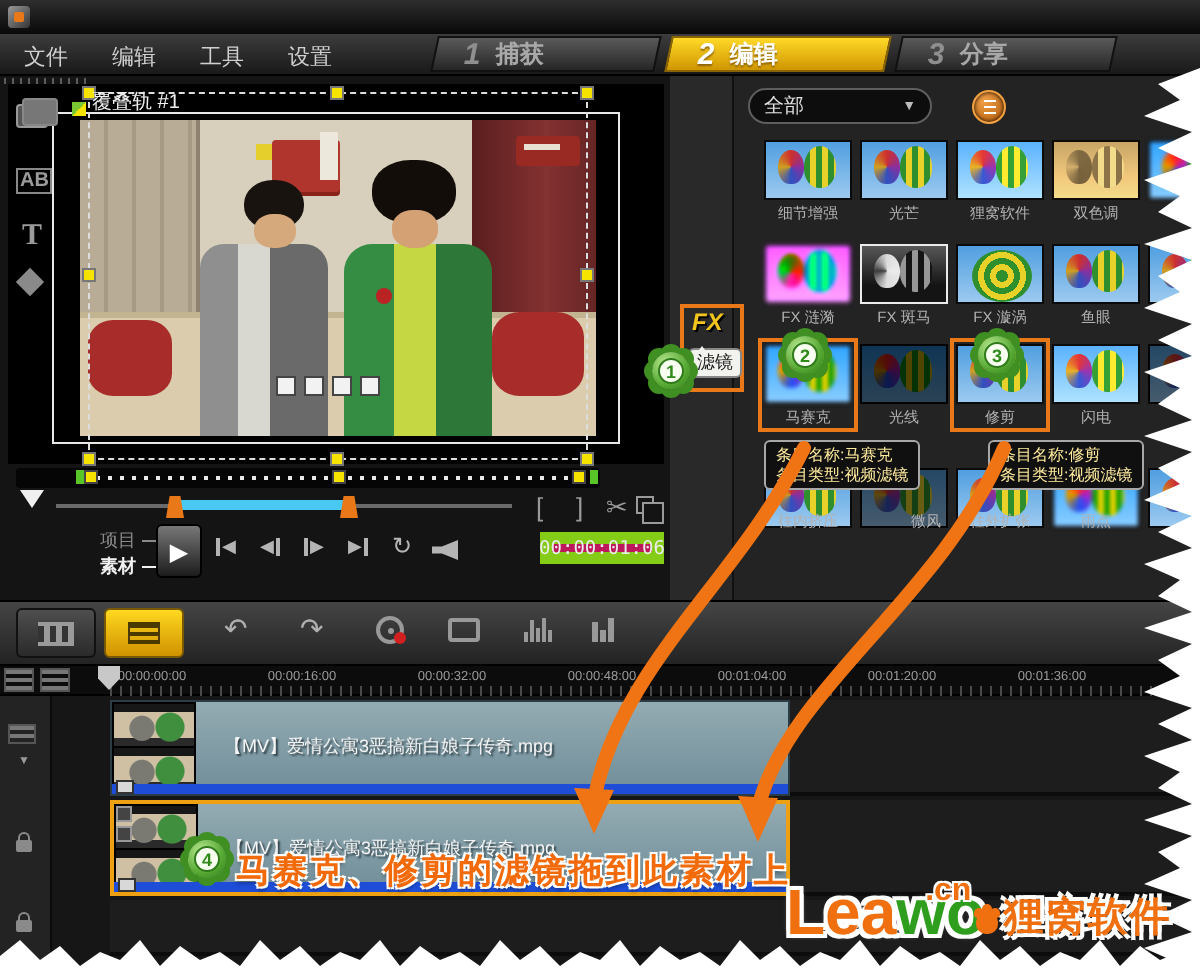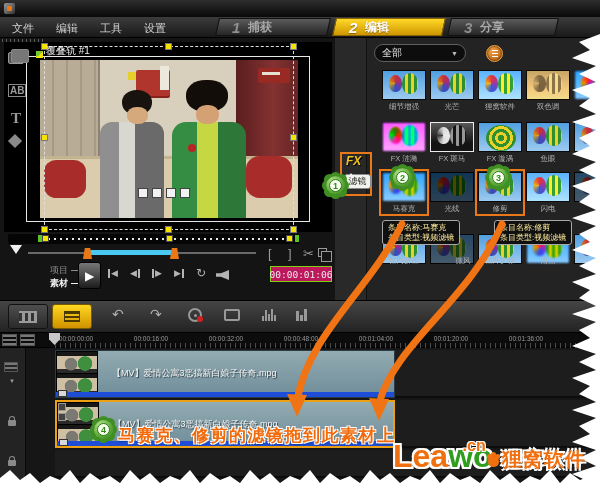--- a/index.html
+++ b/index.html
@@ -67,21 +67,21 @@
   .copyico{left:318px;top:248px;width:9px;height:9px;border:1px solid #9a9a9a}
   .copyico:after{content:"";position:absolute;left:2px;top:2px;width:9px;height:9px;border:1px solid #9a9a9a;background:#141414}
   .modelbl{position:absolute;font-size:9px;display:flex;align-items:center;gap:3px}
   .modelbl i{display:block;width:7px;height:0;border-top:1px solid currentColor}
   .playbtn{left:78px;top:262px;width:23px;height:27px;border-radius:3px;border:1px solid #000;
     background:linear-gradient(#777,#1c1c1c);color:#fff;font-size:12px;display:flex;align-items:center;justify-content:center}
   .trbtn{position:absolute;top:268px;display:inline-flex;align-items:center;gap:1px;color:#b4b4b4;font-size:9px}
   .tbar{width:2px;height:9px;background:#b4b4b4}
   .loopico{font-size:12px}
   .vol{left:216px;top:270px;width:13px;height:10px;background:#b4b4b4;clip-path:polygon(0 32%,38% 32%,100% 0,100% 100%,38% 68%,0 68%)}
-  .timebox{left:270px;top:266px;width:62px;height:16px;background:#be185d;border:1px solid #84cc16;
+  .timebox{left:270px;top:266px;width:62px;height:16px;background:#be185d;border:6px solid #84cc16;
     display:flex;align-items:center;justify-content:center;font-family:"DejaVu Sans Mono",monospace;font-size:9.5px;color:#ececec}
   .spin{left:334px;top:267px;display:flex;flex-direction:column;gap:2px;font-size:5px;color:#9a9a9a;line-height:5px}
 
   
   .libside{left:335px;top:38px;width:32px;height:262px;background:#292929;border-right:1px solid #111}
   .sideico{position:absolute;left:8px;color:#9a9a9a}
   .icn-media{width:16px;height:12px;border:1px solid #999;background:#555;border-radius:2px}
   .icn-media:after{content:"";position:absolute;left:2px;top:-4px;width:16px;height:12px;border:1px solid #888;border-radius:2px;background:#777}
   .icn-diamond{width:10px;height:10px;background:#8a8a8a;transform:rotate(45deg)}
   .fxbox{left:340px;top:152px;width:32px;height:44px;border:2px solid #e87818}

